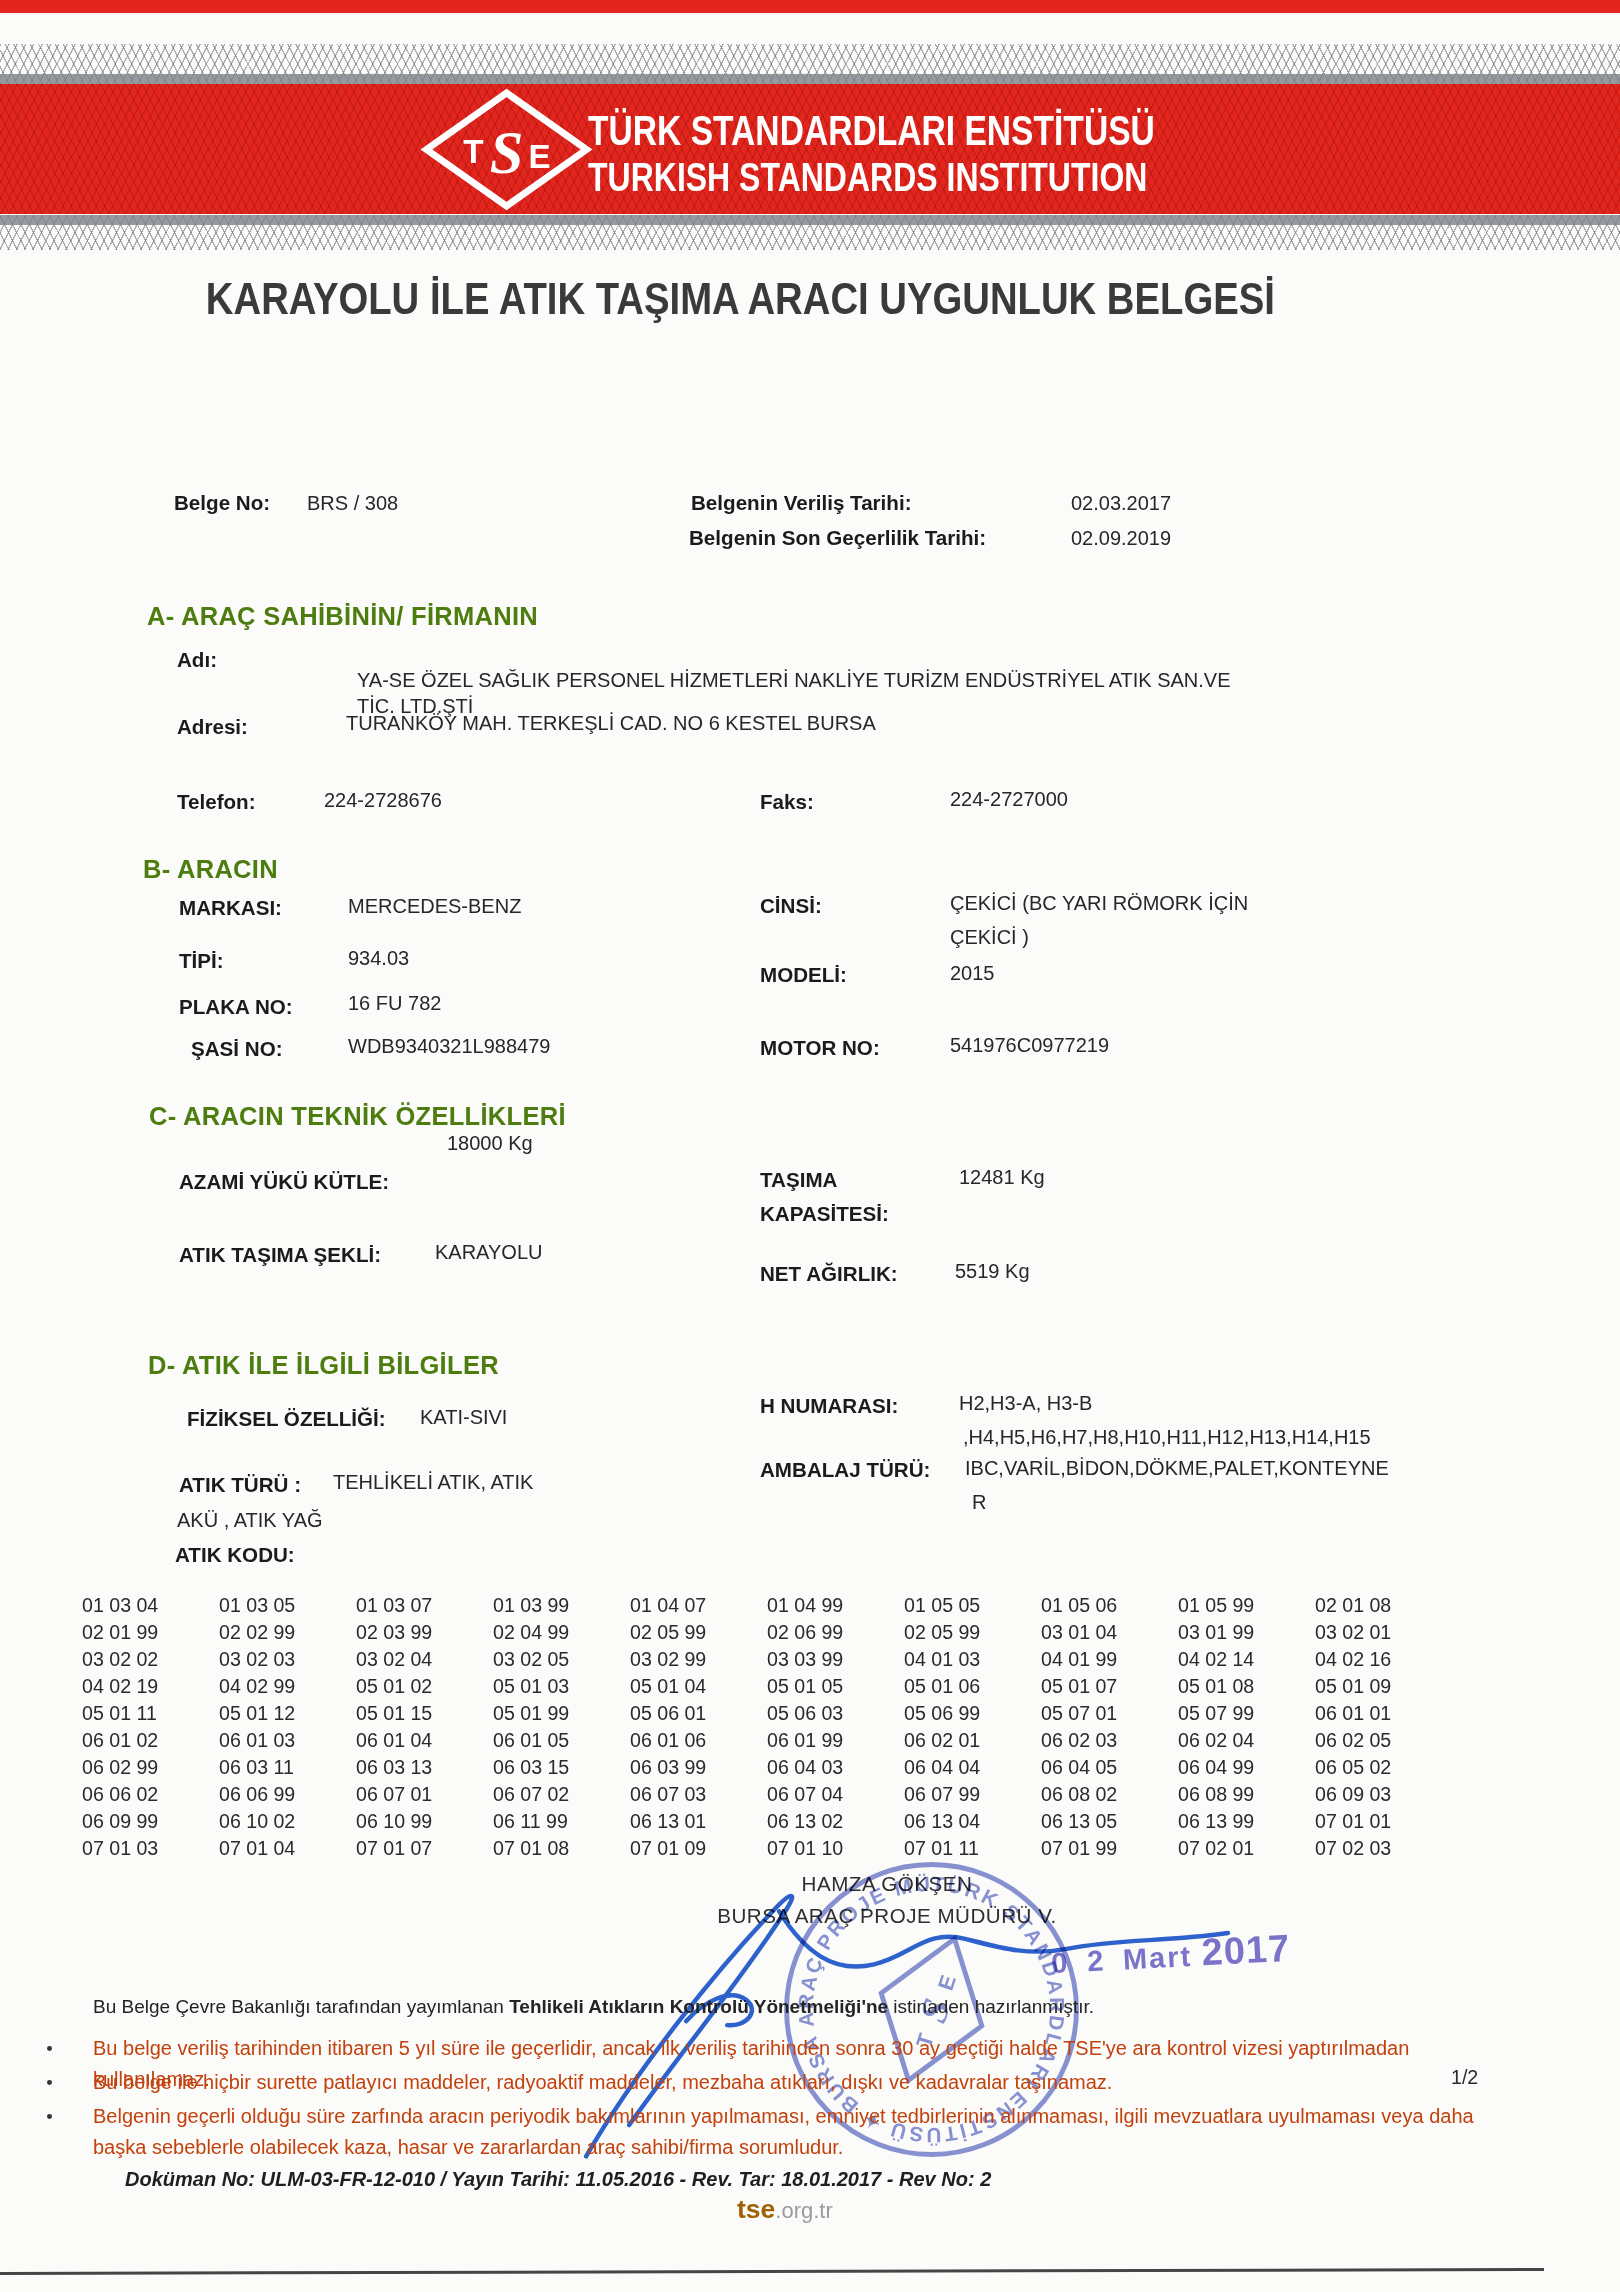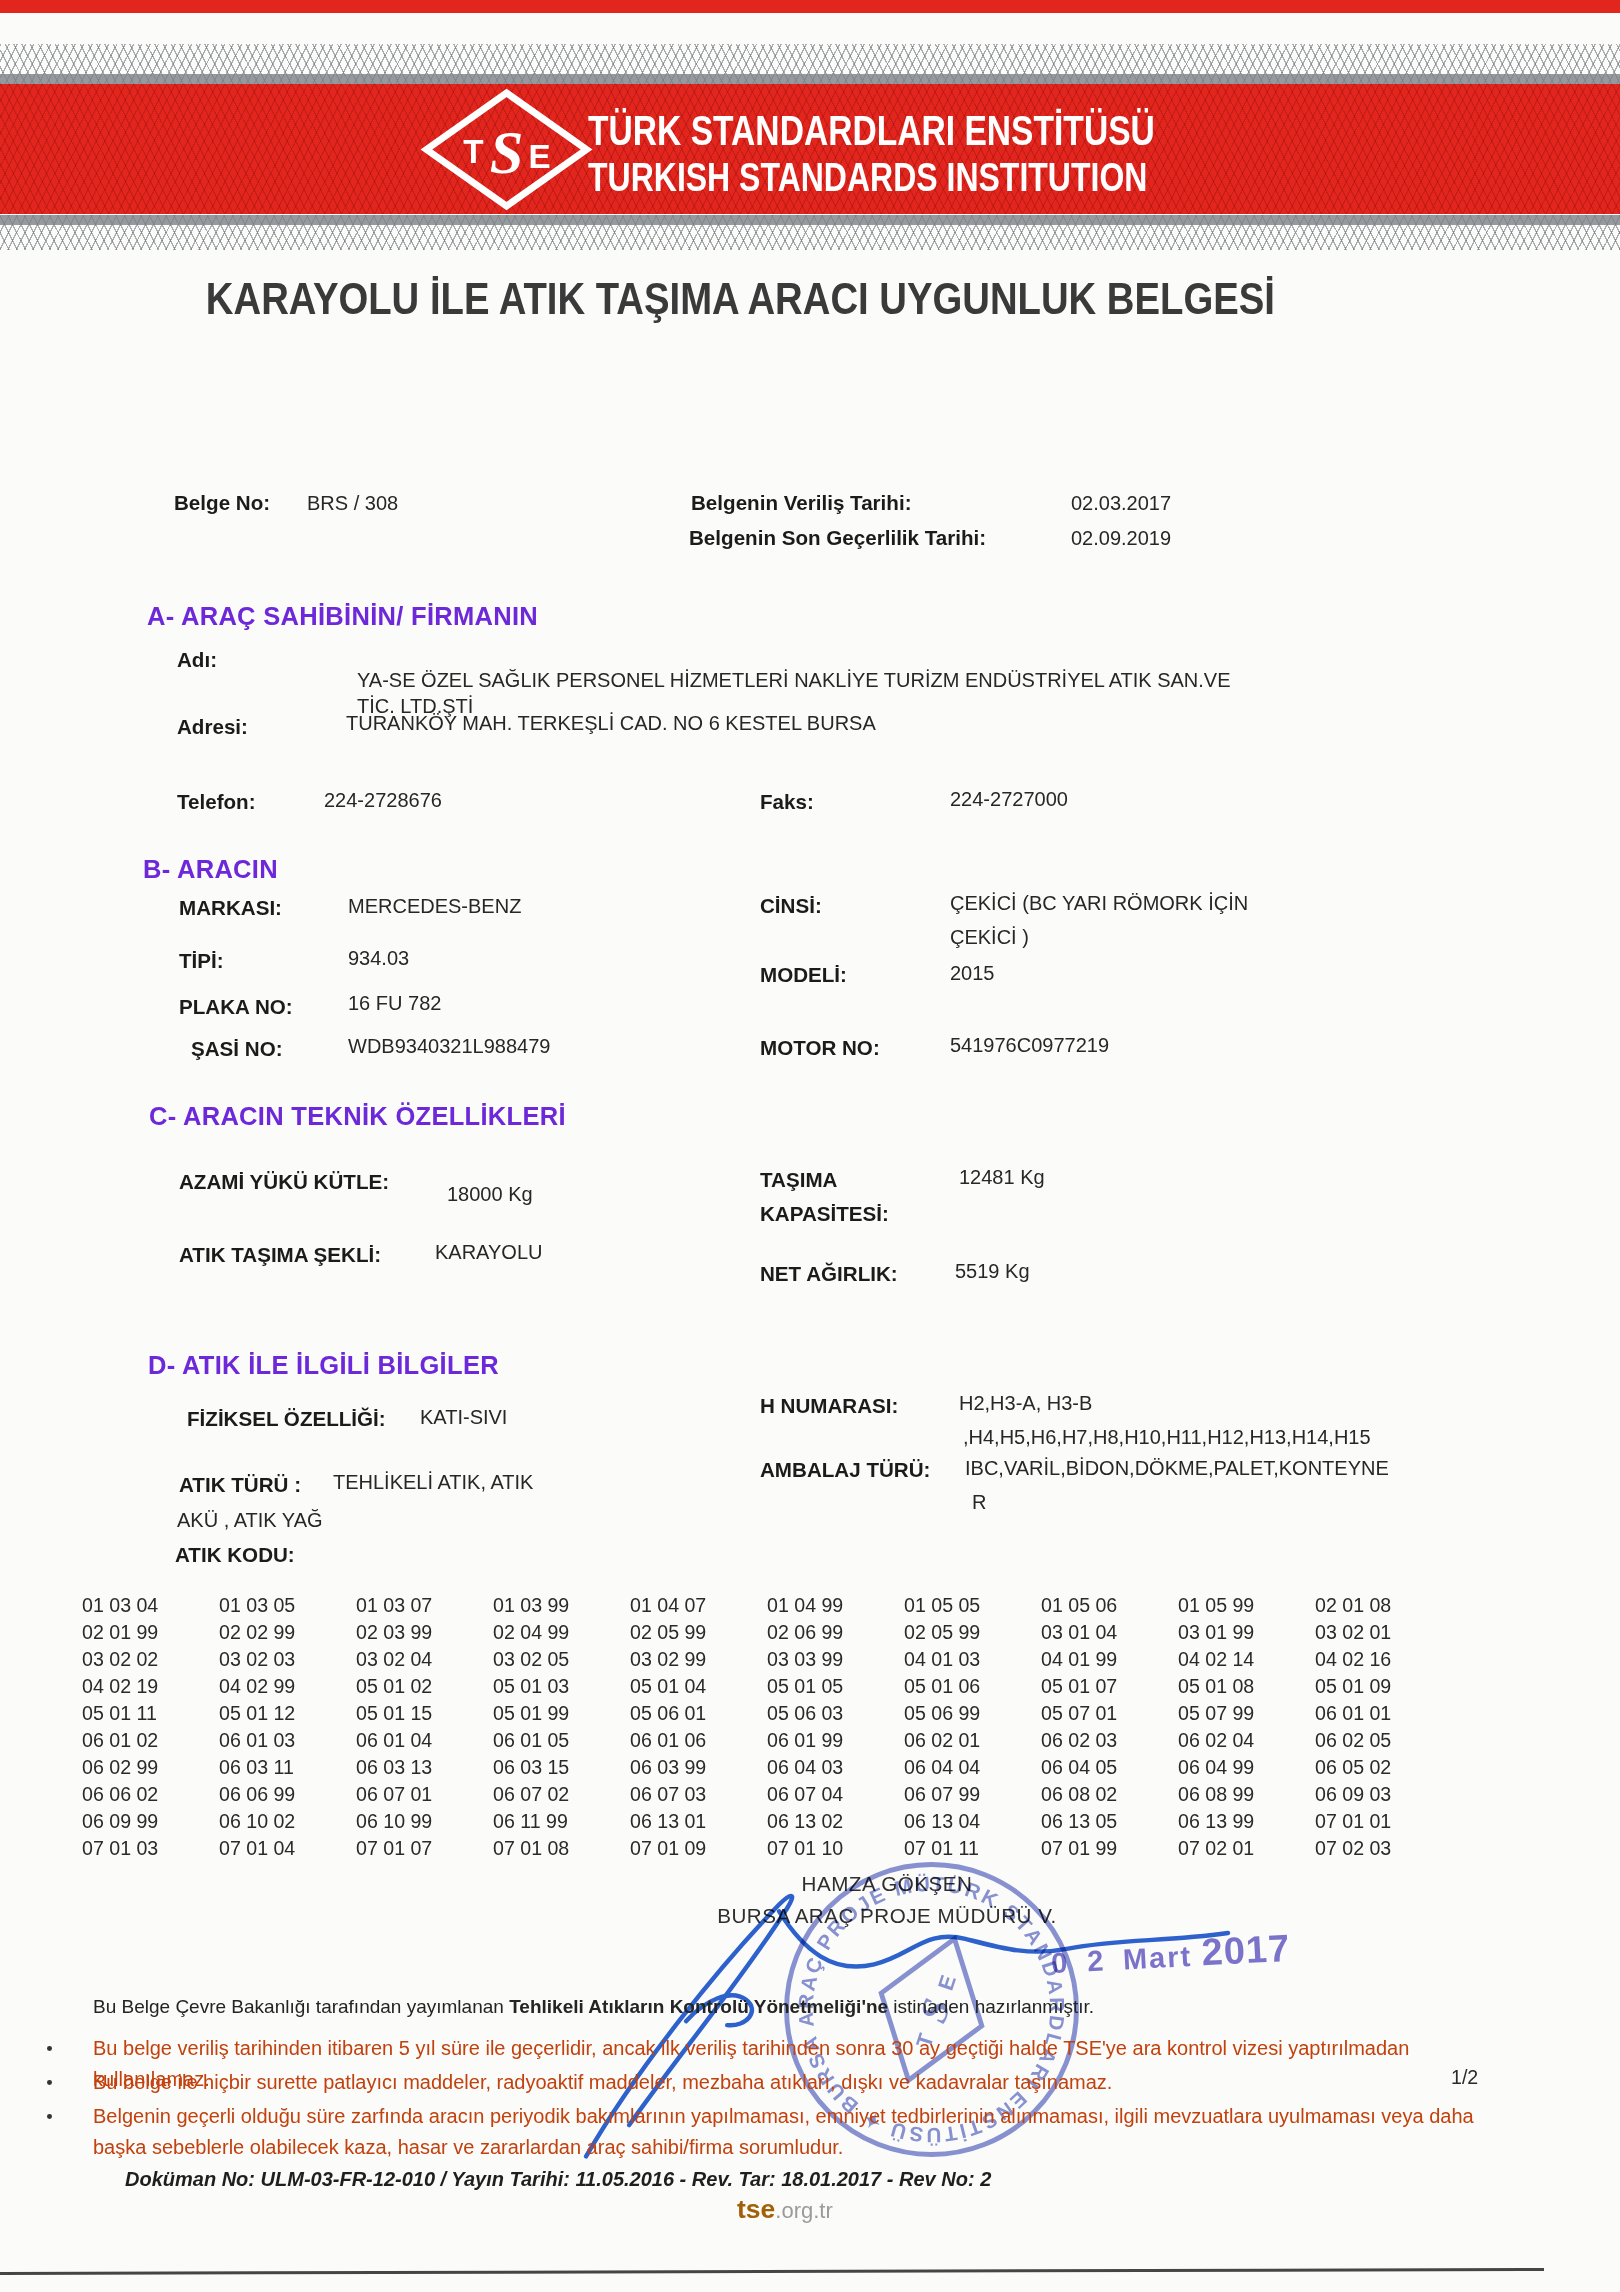--- a/index.html
+++ b/index.html
@@ -1,21 +1,21 @@
 <!DOCTYPE html>
 <html><head>
 <meta charset="utf-8">
 <style>
   html,body{margin:0;padding:0;background:#e9e9e9;}
   .page{position:relative;width:1620px;height:2293px;background:#fbfbfa;
         font-family:"Liberation Sans",sans-serif;color:#2b2b2b;overflow:hidden;}
   .abs{position:absolute;}
   .lbl{font-weight:bold;font-size:20.6px;color:#1b1b1b;white-space:nowrap;}
   .val{font-size:20px;color:#272727;white-space:nowrap;}
-  .sec{font-weight:bold;font-size:25.5px;color:#6d28d9;white-space:nowrap;letter-spacing:0.3px;}
+  .sec{font-weight:bold;font-size:25.5px;color:#4d7c0f;white-space:nowrap;letter-spacing:0.3px;}
 
   
   .topstrip{left:0;top:0;width:1620px;height:12.7px;background:#e3261d;}
   .hatch{left:0;width:1620px;
     background-image:
       repeating-linear-gradient(63deg, rgba(105,110,116,.55) 0 1.3px, transparent 1.3px 7.4px),
       repeating-linear-gradient(117deg, rgba(105,110,116,.55) 0 1.3px, transparent 1.3px 7.4px);}
   .hatch-top{top:44px;height:40px;}
   .hatch-top::after{content:"";position:absolute;left:0;bottom:0;width:100%;height:9.8px;
       background:rgba(125,130,136,.8);}
@@ -121,21 +121,21 @@
   <div class="abs val" style="left:950px;top:962px;">2015</div>
   <div class="abs lbl" style="left:179px;top:995px;">PLAKA NO:</div>
   <div class="abs val" style="left:348px;top:992px;">16 FU 782</div>
   <div class="abs lbl" style="left:191px;top:1037px;">ŞASİ NO:</div>
   <div class="abs val" style="left:348px;top:1035px;">WDB9340321L988479</div>
   <div class="abs lbl" style="left:760px;top:1036px;">MOTOR NO:</div>
   <div class="abs val" style="left:950px;top:1034px;">541976C0977219</div>
 
   <div class="abs sec" style="left:149px;top:1102px;">C- ARACIN TEKNİK ÖZELLİKLERİ</div>
   <div class="abs lbl" style="left:179px;top:1170px;">AZAMİ YÜKÜ KÜTLE:</div>
-  <div class="abs val" style="left:447px;top:1183px;">18000 Kg</div>
+  <div class="abs val" style="left:447px;top:1132px;">18000 Kg</div>
   <div class="abs lbl" style="left:760px;top:1168px;">TAŞIMA</div>
   <div class="abs lbl" style="left:760px;top:1202px;">KAPASİTESİ:</div>
   <div class="abs val" style="left:959px;top:1166px;">12481 Kg</div>
   <div class="abs lbl" style="left:179px;top:1243px;">ATIK TAŞIMA ŞEKLİ:</div>
   <div class="abs val" style="left:435px;top:1241px;">KARAYOLU</div>
   <div class="abs lbl" style="left:760px;top:1262px;">NET AĞIRLIK:</div>
   <div class="abs val" style="left:955px;top:1260px;">5519  Kg</div>
 
   <div class="abs sec" style="left:148px;top:1351px;">D- ATIK İLE İLGİLİ BİLGİLER</div>
   <div class="abs lbl" style="left:760px;top:1394px;">H NUMARASI:</div>

